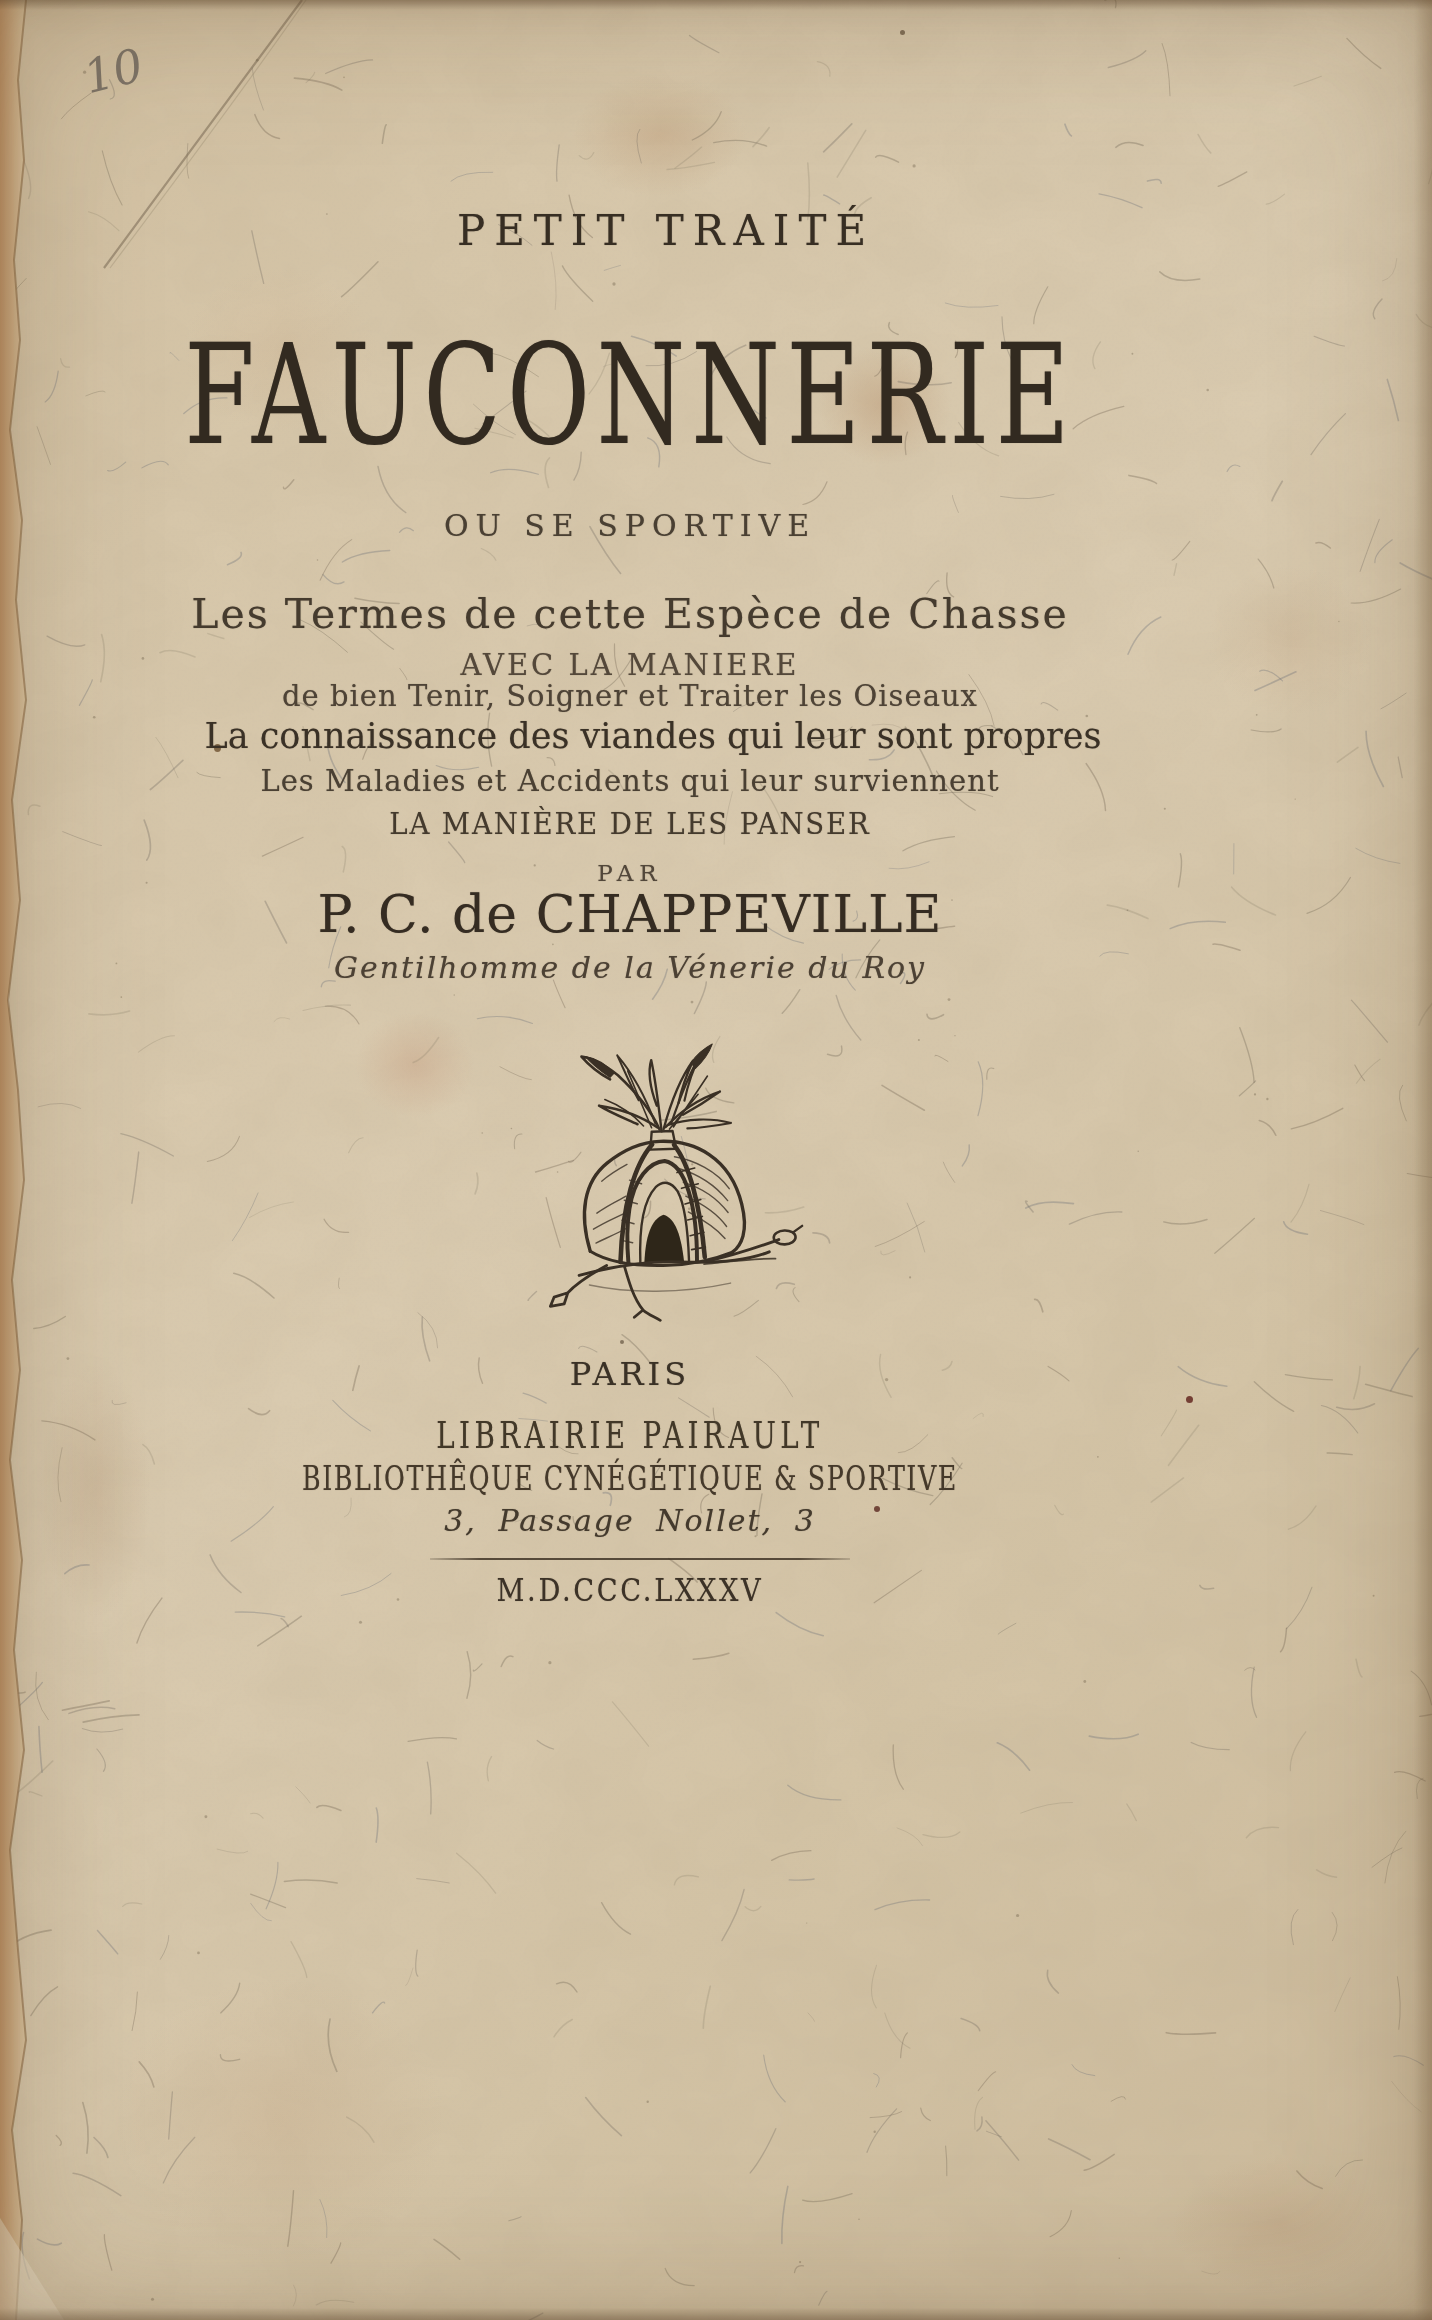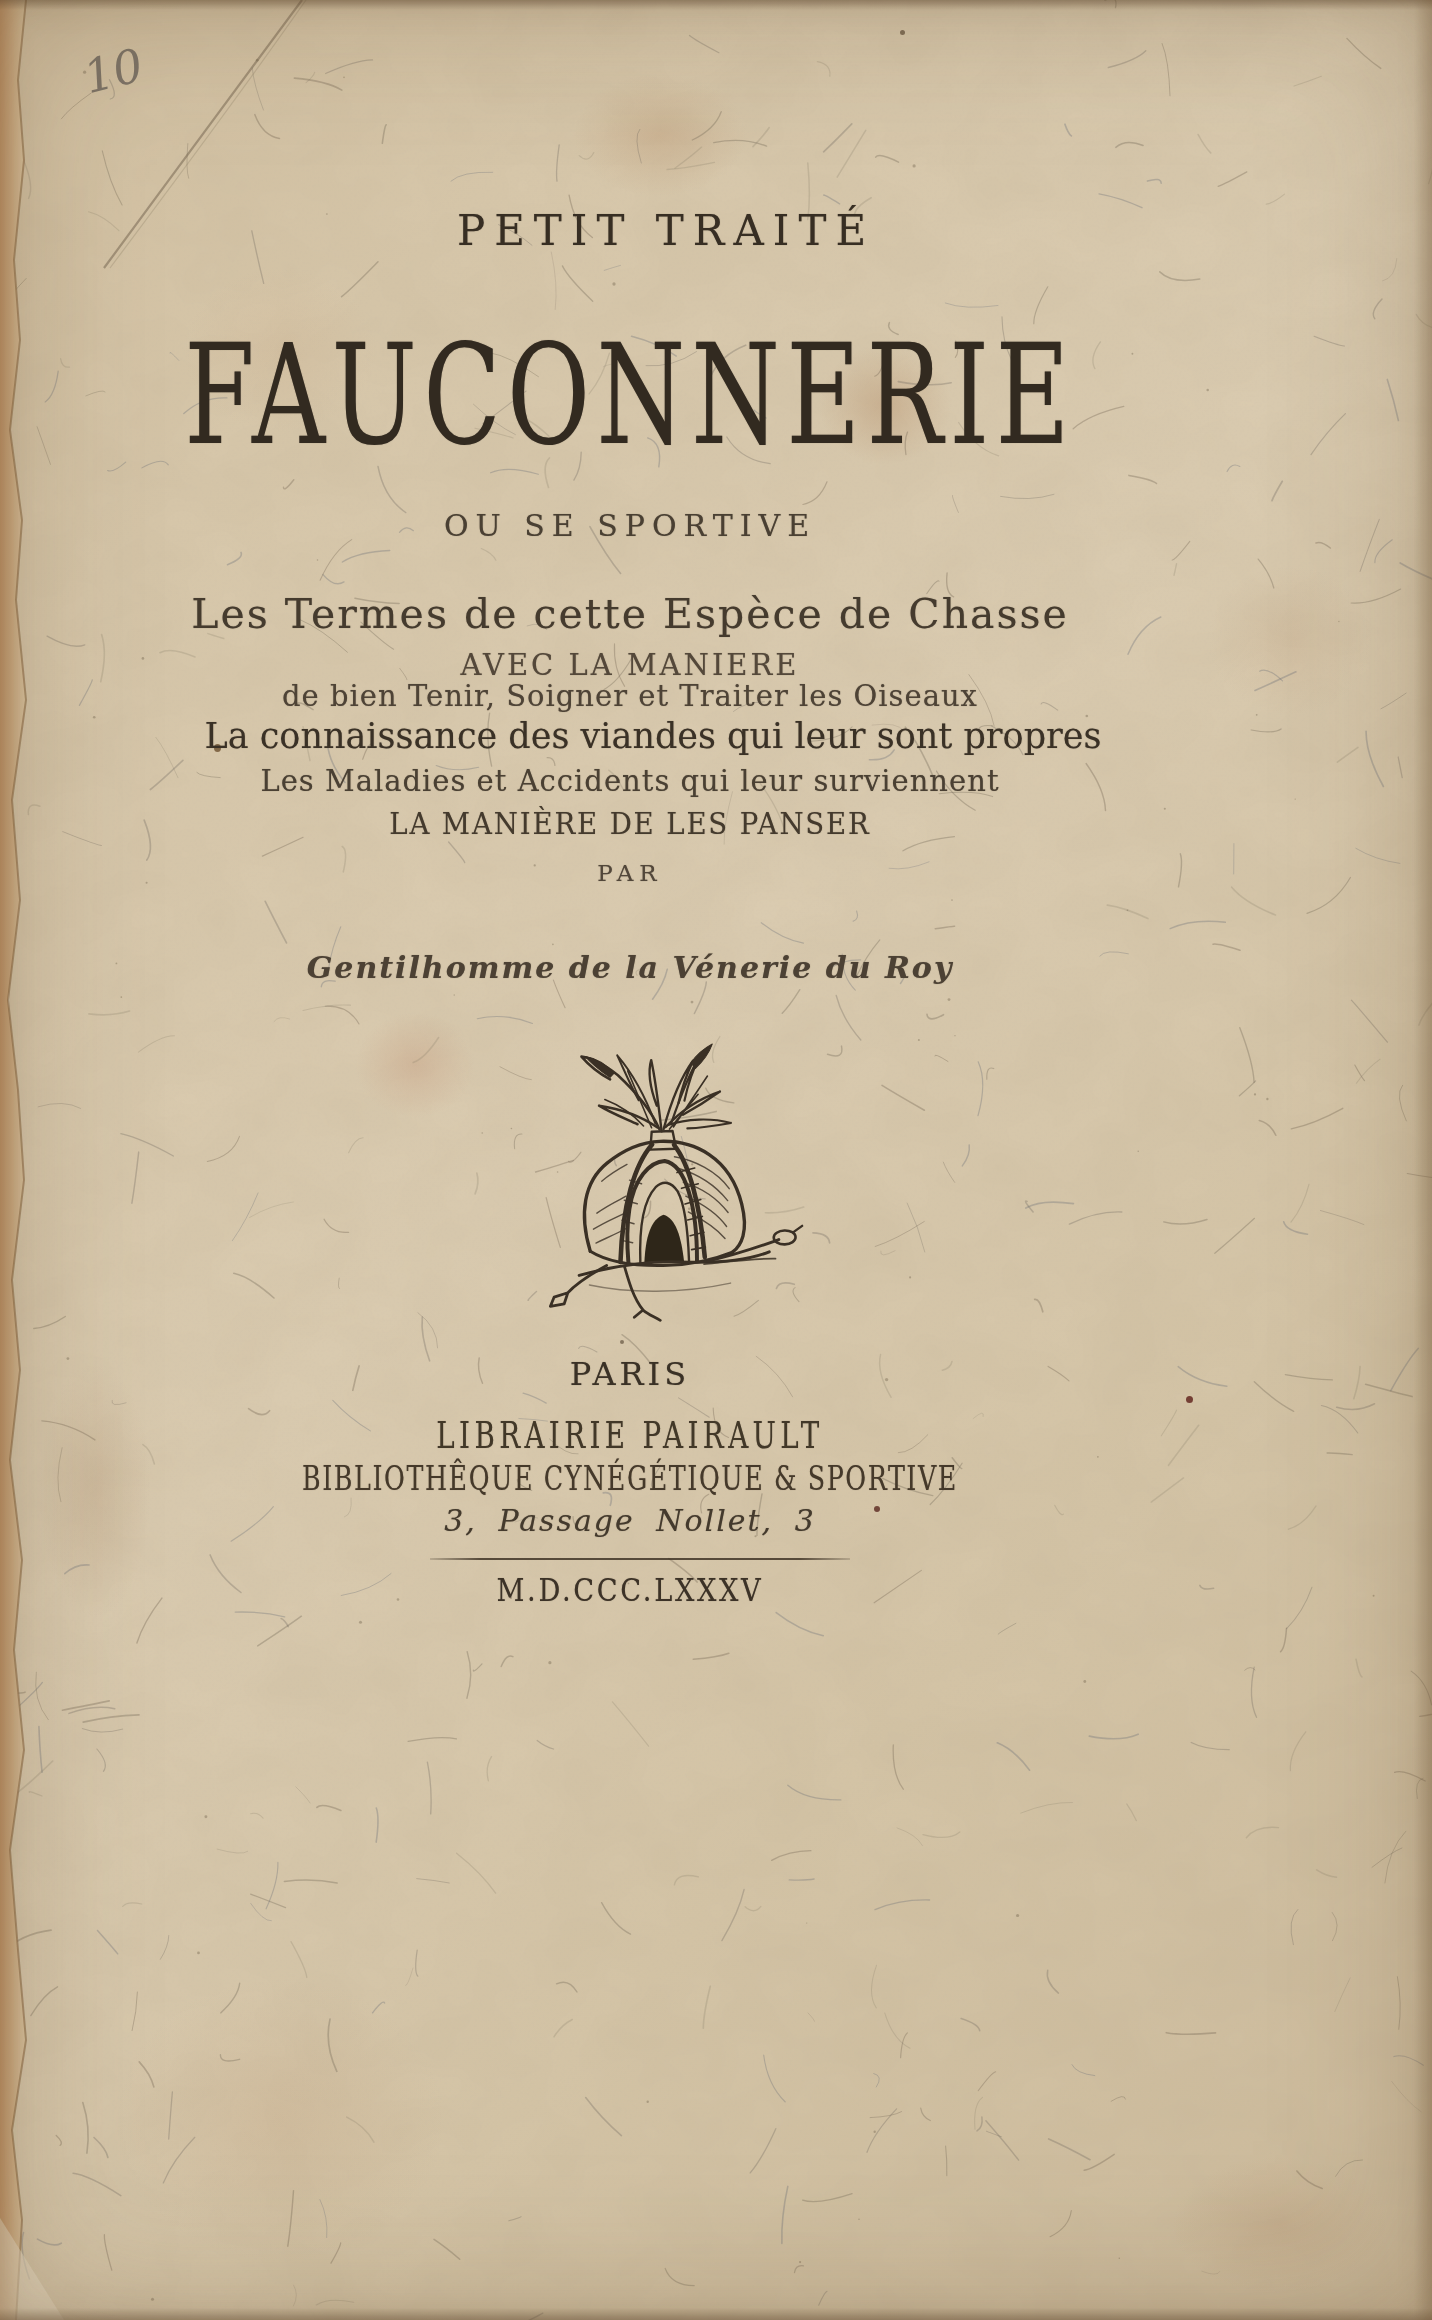--- a/index.html
+++ b/index.html
@@ -25,21 +25,21 @@
     transform:scale(.78,1.06);color:#322a20;}
   .t-sub{top:508px;font-size:30px;letter-spacing:7px;color:#4a4033;}
   .d1{top:590px;font-size:41px;letter-spacing:2px;color:#453b2e;}
   .d2{top:648px;font-size:29px;letter-spacing:3px;color:#54483a;}
   .d3{top:679px;font-size:29px;letter-spacing:1px;color:#4e4336;}
   .d4{top:716px;font-size:35px;letter-spacing:0px;color:#3a3126;padding-left:23px;}
   .d5{top:764px;font-size:29px;letter-spacing:1px;color:#4a4033;}
   .d6{top:806px;font-size:30px;letter-spacing:2px;transform:scaleX(.92);color:#443a2d;}
   .t-par{top:860px;font-size:23px;letter-spacing:6px;color:#52473a;}
   .t-author{top:884px;font-size:52px;letter-spacing:1px;color:#352c22;}
-  .t-quality{top:950px;font-size:30px;font-style:italic;letter-spacing:2px;color:#4c4134;font-weight:bold;}
+  .t-quality{top:950px;font-size:30px;font-style:italic;letter-spacing:2px;color:#4c4134;}
   .t-city{top:1355px;font-size:32px;letter-spacing:4px;color:#3a3126;}
   .t-pub{top:1413px;font-size:38px;letter-spacing:6px;transform:scaleX(.73);color:#423828;}
   .t-series{top:1459px;font-size:33px;letter-spacing:2px;transform:scaleX(.77);color:#45392a;}
   .t-addr{top:1503px;font-size:30px;font-style:italic;letter-spacing:2px;word-spacing:10px;color:#443a2d;}
   .rule{position:absolute;left:430px;top:1558px;width:420px;height:2px;
     background:linear-gradient(90deg,rgba(64,52,38,.2),rgba(64,52,38,.85) 12%,rgba(64,52,38,.85) 88%,rgba(64,52,38,.2));}
   .t-date{top:1572px;font-size:31px;letter-spacing:3px;transform:scaleX(.88);color:#3c3227;}
   #vignette{position:absolute;left:505px;top:1012px;pointer-events:none;transform:rotate(-2deg);}
   #left-edge{position:absolute;left:0;top:0;pointer-events:none;}
   .edge-top{left:0;top:0;width:1432px;height:10px;
@@ -620,20 +620,21 @@
     <div class="line t-sub">OU SE SPORTIVE</div>
 
     <div class="line d1">Les Termes de cette Espèce de Chasse</div>
     <div class="line d2">AVEC LA MANIERE</div>
     <div class="line d3">de bien Tenir, Soigner et Traiter les Oiseaux</div>
     <div class="line d4">La connaissance des viandes qui leur sont propres</div>
     <div class="line d5">Les Maladies et Accidents qui leur surviennent</div>
     <div class="line d6">LA MANIÈRE DE LES PANSER</div>
 
     <div class="line t-par">PAR</div>
+    <div class="line t-author">P. C. de CHAPPEVILLE</div>
     <div class="line t-quality">Gentilhomme de la Vénerie du Roy</div>
 
     <div class="line t-city">PARIS</div>
     <div class="line t-pub">LIBRAIRIE PAIRAULT</div>
     <div class="line t-series">BIBLIOTHÊQUE CYNÉGÉTIQUE &amp; SPORTIVE</div>
     <div class="line t-addr">3, Passage Nollet, 3</div>
     <div class="rule"></div>
     <div class="line t-date">M.D.CCC.LXXXV</div>
   </div>
 

